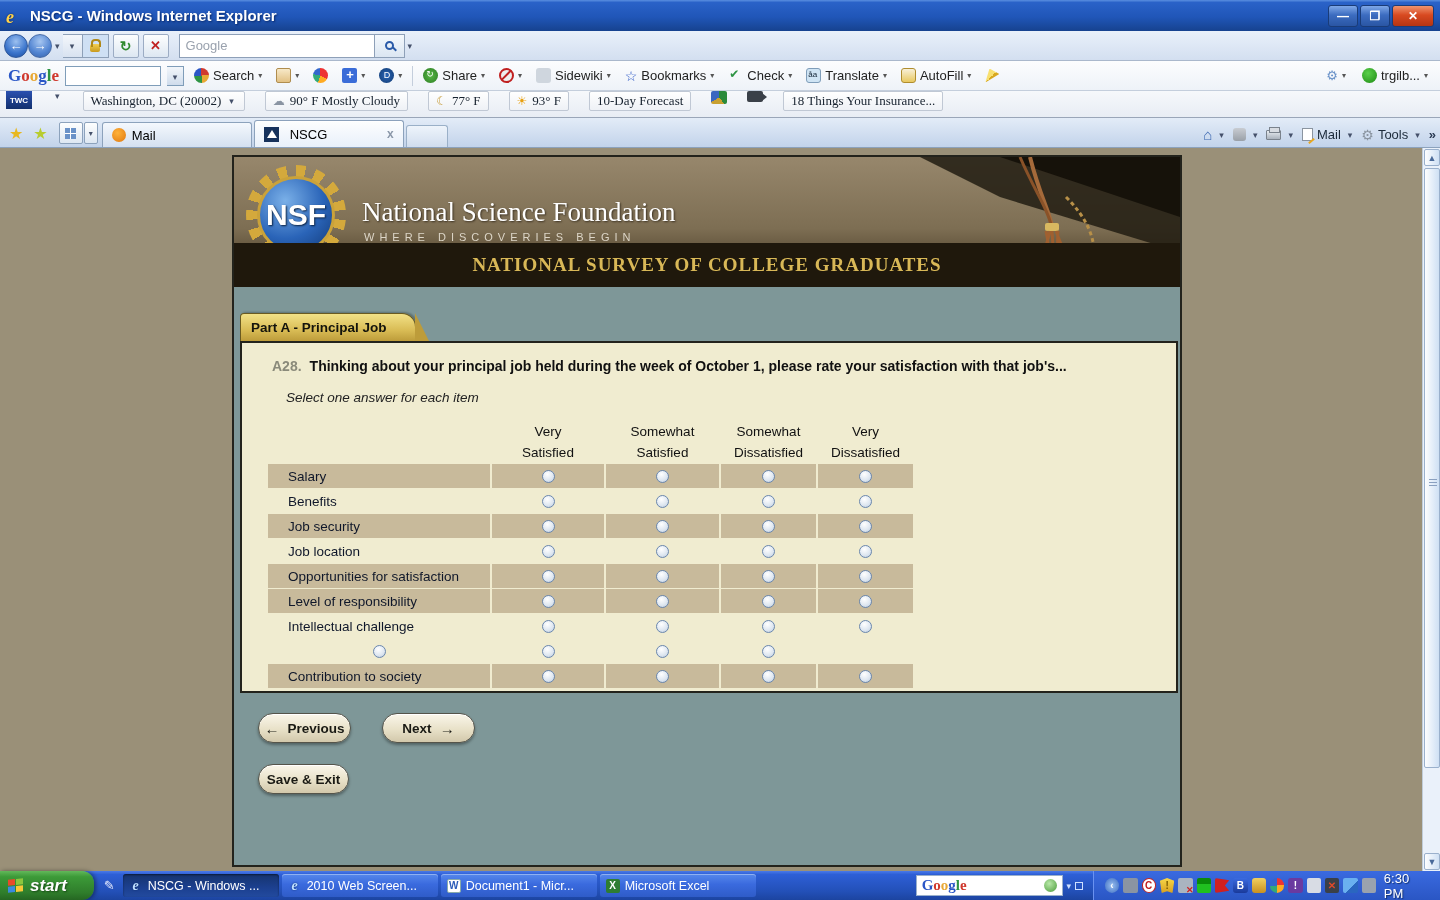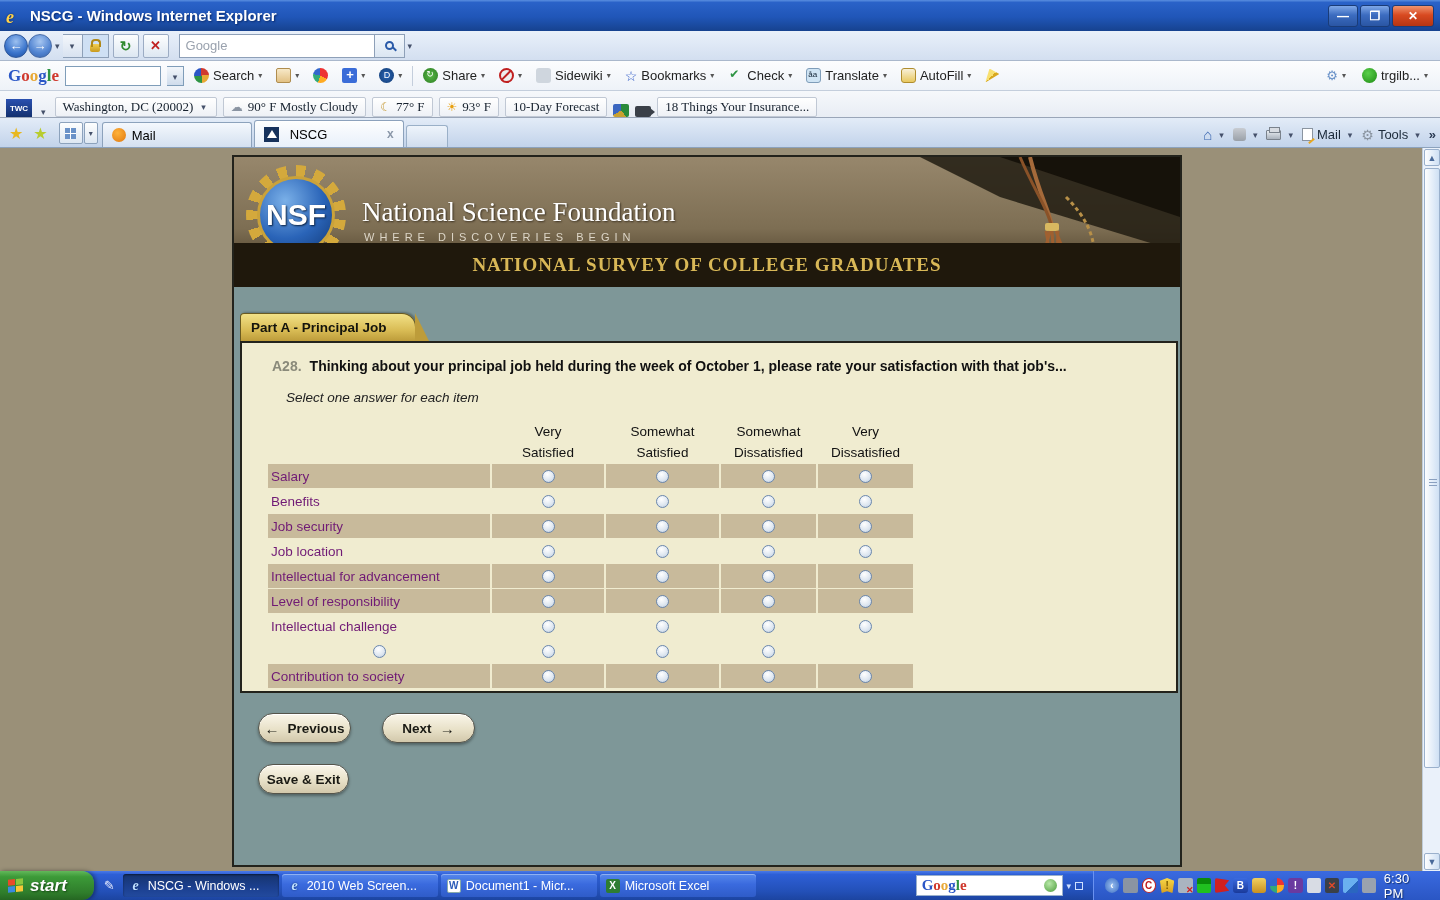--- a/index.html
+++ b/index.html
@@ -83,21 +83,21 @@
   .ic-fill { background:linear-gradient(#f8f0d8,#e8c860); border:1px solid #b08d2e;}
   .ic-pen { background:linear-gradient(135deg,#f8e070 50%,#d8a820 50%); clip-path:polygon(0 100%,30% 0,100% 40%); width:14px;height:14px;}
   .gbar-right { margin-left:auto; display:flex; align-items:center; gap:8px; }
   .ic-wrench { color:#6a92c8; font-size:13px; width:auto; height:auto;}
   .ic-greendot { background:radial-gradient(circle at 40% 35%,#5ad04a,#1e8a14); border-radius:50%; }
   .vsep { width:1px; height:20px; background:#c4cedc; }
 
   
   .twcbar { position:absolute; top:91px; left:0; width:1440px; height:27px;
     background:linear-gradient(#f6f8fb,#e8edf4); border-bottom:1px solid #9aa6b8;
-    display:flex; align-items:flex-end; padding:0 6px; gap:6px; font-size:13px; color:#16212e;}
+    display:flex; align-items:flex-start; padding:0 6px; gap:20px; font-size:13px; color:#16212e;}
   .twc-logo { width:26px; height:18px; background:linear-gradient(#2a50b0,#12306e); color:#fff;
     font-size:8px; font-weight:bold; display:flex; align-items:center; justify-content:center; }
   .twc-chip { display:flex; align-items:center; gap:5px; padding:1px 7px; border:1px solid #c0c8d4;
     background:linear-gradient(#fff,#eef1f6); border-radius:2px; white-space:nowrap;font-family:Liberation Serif, serif; }
   .w-ic { font-size:12px; }
   .ic-cloud{color:#8a94a2} .ic-am{color:#c09020} .ic-sun{color:#e8a010}
   .ic-map { width:16px; height:13px; background:conic-gradient(#2a8a3a 0 140deg,#c8a030 140deg 240deg,#3a66c0 240deg); border-radius:2px;}
   .ic-cam { width:16px; height:11px; background:#3a4048; border-radius:2px; position:relative;}
   .ic-cam::after{content:"";position:absolute;right:-4px;top:2px;border-top:4px solid transparent;border-bottom:4px solid transparent;border-left:5px solid #3a4048;}
 
@@ -180,21 +180,21 @@
   .q-num { color:#8a8a7a; font-weight:bold; font-size:14px; }
   .q-text { color:#111; font-weight:bold; font-size:14px; }
   .q-instr { padding:16px 0 0 44px; font-style:italic; font-size:13.5px; color:#222; }
 
   .matrix { position:absolute; left:26px; top:76px; width:645px; }
   .m-header { display:grid; grid-template-columns:222px 112px 113px 95px 95px; column-gap:2px; }
   .m-header .hcell { text-align:center; font-size:13.5px; color:#111; line-height:21px; padding-top:2px;}
   .m-row { display:grid; grid-template-columns:222px 112px 113px 95px 95px; column-gap:2px; height:24px; margin-top:1px;}
   .m-row.odd > div { background:#c8ba9b; }
   .m-row.even > div { background:#f0ecd0; }
-  .m-label { display:flex; align-items:center; padding-left:3px; font-size:13.5px; color:#701a75; }
+  .m-label { display:flex; align-items:center; padding-left:20px; font-size:13.5px; color:#0f172a; }
   .m-cell { display:flex; align-items:center; justify-content:center; }
   .radio { width:13px; height:13px; border-radius:50%; border:1px solid #6a87ae;
     background:radial-gradient(circle at 40% 30%, #ffffff, #dde6f0 60%, #b8c8da); }
 
   .btn { position:absolute; height:30px; border-radius:15px; border:1px solid #55544a;
     background:linear-gradient(#faf6ea,#e8e1c8 55%,#d2c8ab); box-shadow:0 2px 3px rgba(0,0,0,.35), 0 1px 0 #fff inset;
     display:flex; align-items:center; justify-content:center; gap:8px;
     font-weight:bold; font-size:13.5px; color:#1a1a14; }
   .btn .arrow { font-size:15px; }
   .btn-prev { left:24px; top:556px; width:93px; }
@@ -551,21 +551,21 @@
                   <span class="radio"></span>
                 </div>
                 <div class="m-cell">
                   <span class="radio"></span>
                 </div>
                 <div class="m-cell">
                   <span class="radio"></span>
                 </div>
               </div>
               <div class="m-row odd">
-                <div class="m-label">Intellectual for advancement</div>
+                <div class="m-label">Opportunities for satisfaction</div>
                 <div class="m-cell">
                   <span class="radio"></span>
                 </div>
                 <div class="m-cell">
                   <span class="radio"></span>
                 </div>
                 <div class="m-cell">
                   <span class="radio"></span>
                 </div>
                 <div class="m-cell">

